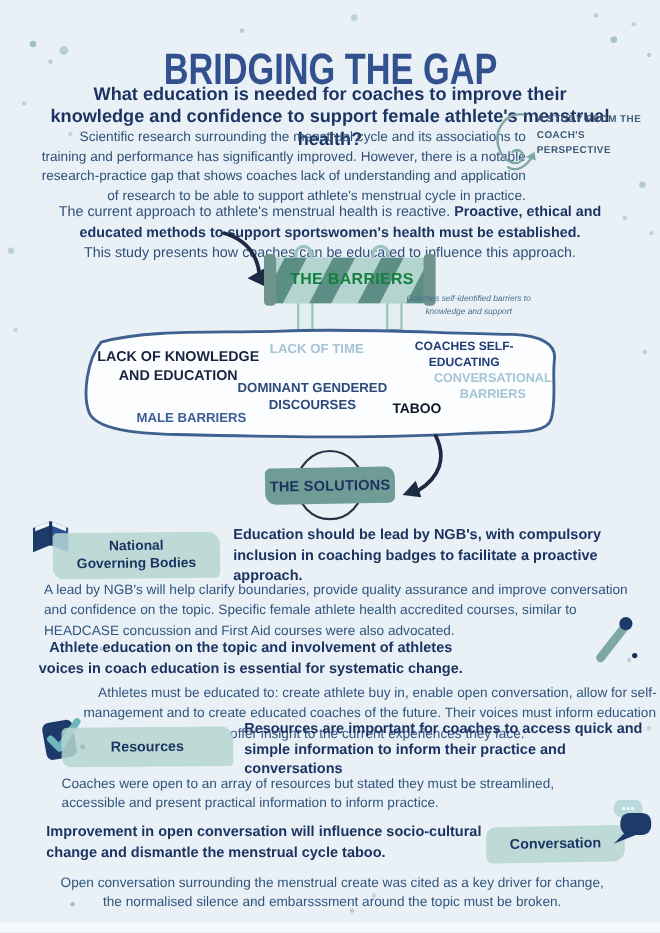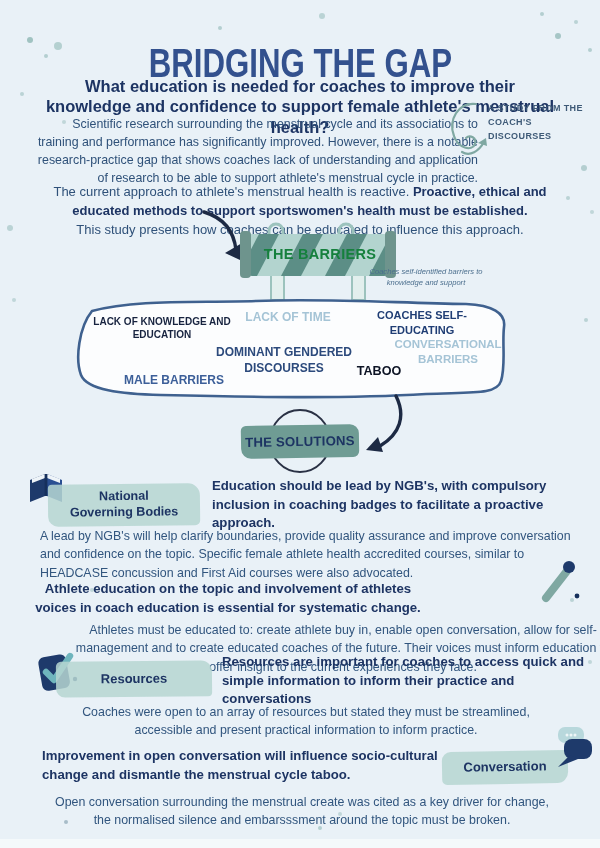--- a/index.html
+++ b/index.html
@@ -44,21 +44,21 @@
   .arrow2{position:absolute;left:352px;top:392px;}
 
   .sign-svg{position:absolute;left:235px;top:220px;}
   .sign-label{position:absolute;left:235px;top:246px;width:170px;text-align:center;
     font-size:14.5px;font-weight:800;color:#15803d;letter-spacing:.3px;}
   .sign-caption{position:absolute;left:360px;top:266px;width:132px;text-align:center;
     font-size:7.6px;font-style:italic;color:#4c6f8e;line-height:1.5;}
 
   .blob-svg{position:absolute;left:66px;top:289px;}
   .b-item{position:absolute;font-weight:800;text-align:center;line-height:1.32;}
-  .b1{left:88px;top:315px;width:148px;font-size:10px;color:#17233f;}
+  .b1{left:88px;top:315px;width:148px;font-size:13px;color:#17233f;}
   .b2{left:240px;top:310px;width:96px;font-size:12px;color:#a5c4d6;}
   .b3{left:358px;top:308px;width:128px;font-size:11px;color:#1f3d74;}
   .b4{left:205px;top:345px;width:158px;font-size:12px;color:#2c4a7c;}
   .b5{left:392px;top:337px;width:112px;font-size:11.5px;color:#a5c4d6;}
   .b6{left:348px;top:363px;width:62px;font-size:12.6px;color:#0d1425;}
   .b7{left:118px;top:373px;width:112px;font-size:12px;color:#3c5f99;}
 
   .sol-circle{position:absolute;left:268px;top:408px;}
   .sol-badge{position:absolute;left:241px;top:425px;width:118px;height:33px;
     background:#6f9c94;border-radius:5px 9px 6px 10px;transform:rotate(-1deg);
@@ -84,21 +84,21 @@
 
   .headline{position:absolute;font-size:13.2px;font-weight:bold;color:#1d3463;line-height:1.42;}
   .h-ngb{left:212px;top:477px;width:376px;text-align:left;}
   .h-athlete{left:24px;top:580px;width:408px;text-align:center;}
   .h-resources{left:222px;top:653px;width:366px;text-align:left;}
   .h-conversation{left:42px;top:747px;width:396px;text-align:left;}
 
   .body-text{position:absolute;font-size:12.4px;color:#31557e;line-height:1.48;}
   .t-ngb{left:40px;top:527px;width:542px;text-align:left;}
   .t-athlete{left:30px;top:621px;width:546px;text-align:center;margin-left:40px;}
-  .t-resources{left:56px;top:703px;width:500px;text-align:center;}
+  .t-resources{left:56px;top:703px;width:500px;text-align:left;}
   .t-conversation{left:52px;top:793px;width:500px;text-align:center;}
 </style>
 </head>
 <body>
 
 <div class="poster">
 
   <div class="speckles"></div>
 
   <h1 class="title"><span>BRIDGING THE GAP</span></h1>
@@ -106,21 +106,21 @@
   <p class="intro">Scientific research surrounding the menstrual cycle and its associations to training and performance has significantly improved. However, there is a notable research-practice gap that shows coaches lack of understanding and application of research to be able to support athlete's menstrual cycle in practice.</p>
 
   <div class="study-note">
     <svg class="swirl" width="46" height="62" viewBox="0 0 46 62">
       <path d="M30,6 C12,4 2,22 8,38 C12,50 26,54 29,46 C31,40 24,36 20,40" fill="none" stroke="#7fa8a2" stroke-width="2.2" stroke-linecap="round"></path>
       <path d="M16,54 C24,59 33,53 38,44" fill="none" stroke="#7fa8a2" stroke-width="2.2" stroke-linecap="round"></path>
       <polygon points="40,40 32,45 41,48" fill="#7fa8a2"></polygon>
     </svg>
     <div class="note-text">
       <span>A STUDY FROM THE</span><br>
-      <span>COACH'S DISCOURSES</span>
+      <span>COACH'S PERSPECTIVE</span>
     </div>
   </div>
 
   <p class="approach"><span>The current approach to athlete's menstrual health is reactive. </span><b>Proactive, ethical and educated methods to support sportswomen's health must be established.</b><br><span>This study presents how coaches can be educated to influence this approach.</span></p>
 
   <svg class="arrow1" width="48" height="58" viewBox="0 0 48 58">
     <path d="M6,6 C26,12 36,26 38,44" fill="none" stroke="#1d2a44" stroke-width="3.4" stroke-linecap="round"></path>
     <polygon points="42,54 27,47 44,37" fill="#1d2a44"></polygon>
   </svg>
 

